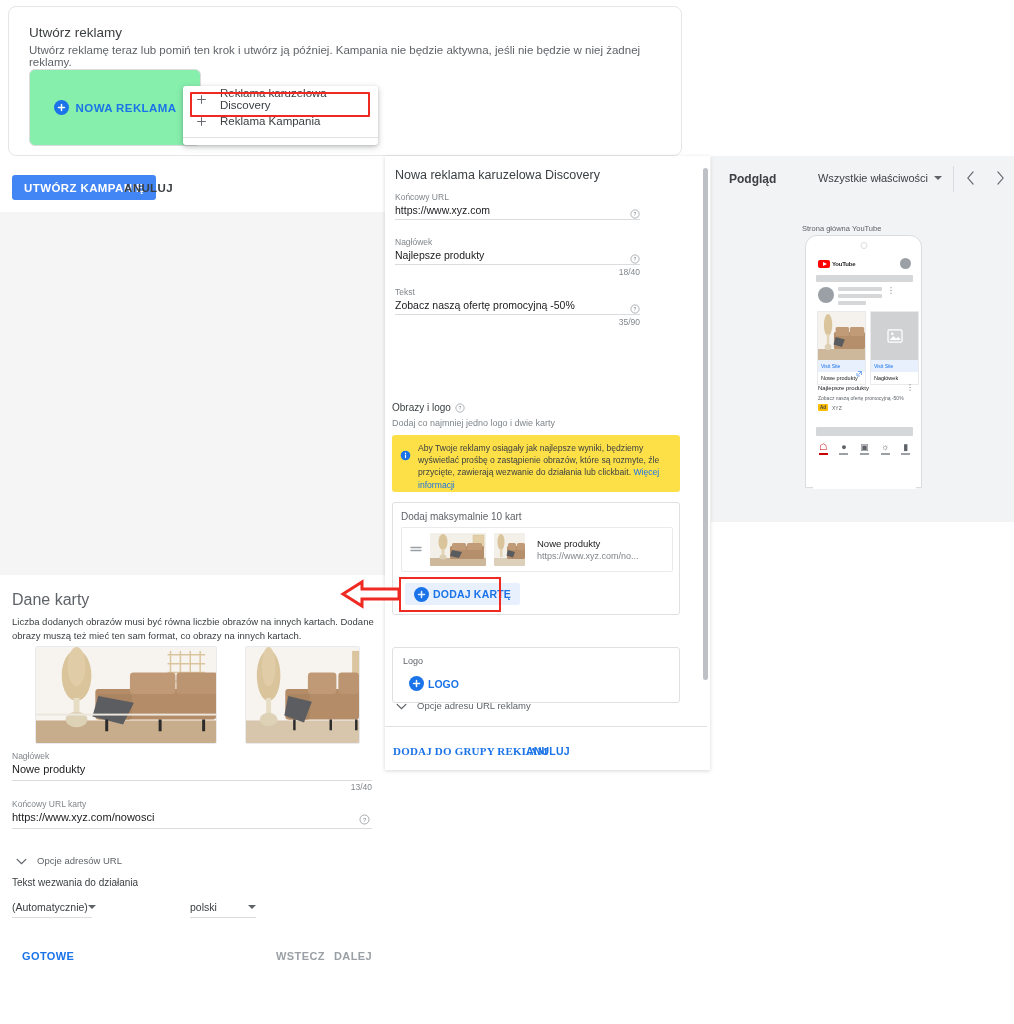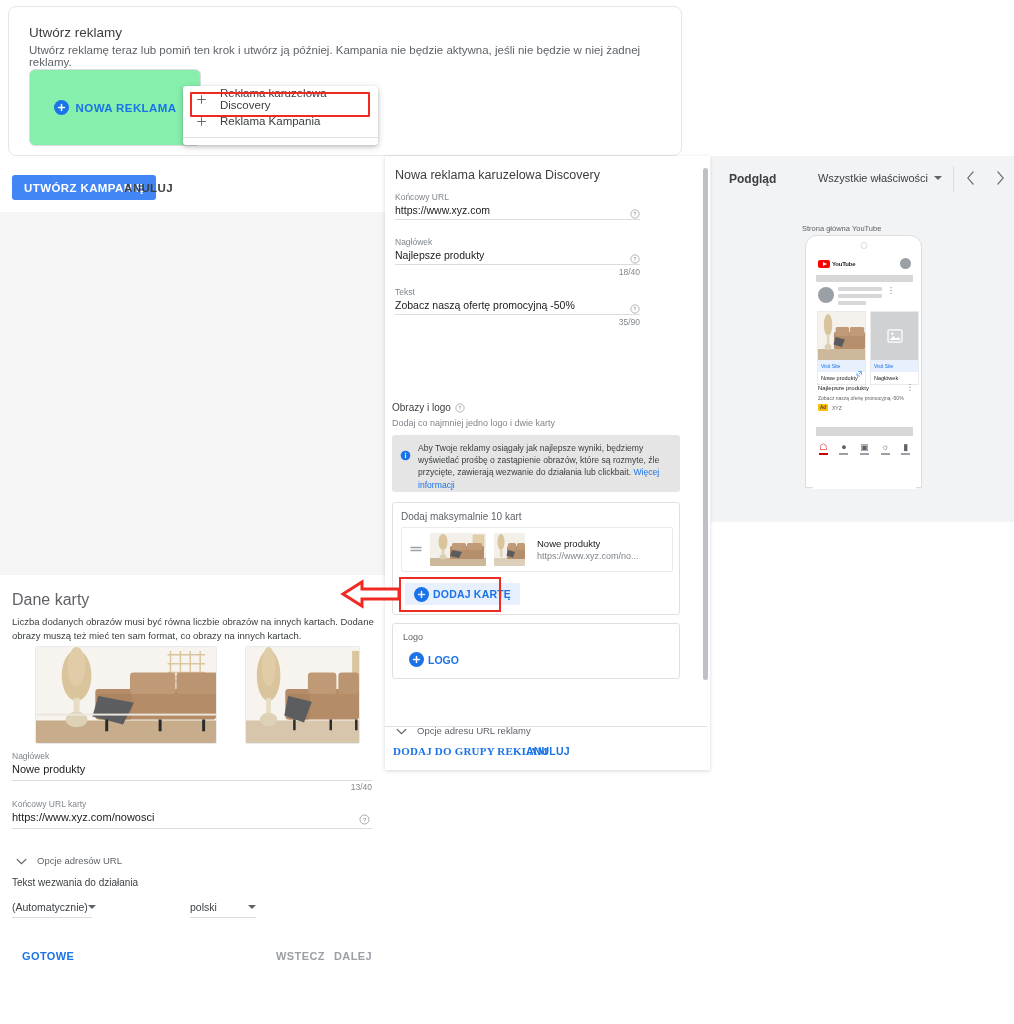--- a/index.html
+++ b/index.html
@@ -85,21 +85,21 @@
   .field-value { font-size:10.5px; color:#202124; }
   .help-icon { width:10px; height:10px; flex:0 0 10px; color:#80868b; cursor:pointer; }
   .counter { font-size:8.5px; color:#80868b; text-align:right; margin-top:2px; }
 
   
   #images-head { position:absolute; left:392px; top:402px; font-size:10px; color:#3c4043;
                  display:flex; align-items:center; gap:4px; }
   #images-sub  { position:absolute; left:392px; top:418px; font-size:9px; color:#80868b; }
   #info-box {
     position:absolute; left:392px; top:435px; width:288px; height:57px;
-    background:#e5e5e5; border-radius:3px; display:flex; gap:7px; padding:7px 8px 0 8px;
+    background:#fde047; border-radius:3px; display:flex; gap:7px; padding:7px 8px 0 8px;
   }
   #info-box-text { font-size:8.6px; line-height:1.42; color:#3c4043; }
   #info-box-text a { color:#1a73e8; text-decoration:none; }
   .info-i { width:11px; height:11px; flex:0 0 11px; margin-top:5px; }
 
   #cards-box {
     position:absolute; left:392px; top:502px; width:288px; height:113px;
     border:1px solid #e0e0e0; border-radius:3px; background:#fff;
   }
   #cards-box-label { position:absolute; left:8px; top:8px; font-size:10px; color:#5f6368; }
@@ -422,33 +422,33 @@
 <button class="abs" id="btn-add-card" style="z-index:24;">
   <span class="plus-circle">
     <svg width="9" height="9" viewBox="0 0 12 12">
         <path d="M6 2v8M2 6h8" stroke="#e8f0fe" stroke-width="2" stroke-linecap="round"></path>
       </svg>
   </span>
   <span>DODAJ KARTĘ</span>
 </button>
 <div id="add-card-highlight"></div>
 
-<div class="abs" id="logo-box" style="z-index:21;">
+<div class="abs" id="logo-box" style="z-index:21;margin-top:24px;">
   <div id="logo-label">Logo</div>
   <button id="btn-add-logo">
     <span class="plus-circle">
       <svg width="9" height="9" viewBox="0 0 12 12">
           <path d="M6 2v8M2 6h8" stroke="#fff" stroke-width="2" stroke-linecap="round"></path>
         </svg>
     </span>
     <span>LOGO</span>
   </button>
 </div>
 
-<div class="abs" id="url-options-row" style="z-index:21;margin-top:25px;">
+<div class="abs" id="url-options-row" style="z-index:21;">
   <span>
     <svg width="11" height="7" viewBox="0 0 12 8">
         <path d="M1 1.5l5 5 5-5" fill="none" stroke="#5f6368" stroke-width="1.4" stroke-linecap="round"></path>
       </svg>
   </span>
   <span id="url-options-label">Opcje adresu URL reklamy</span>
 </div>
 
 <div class="abs" id="dialog-footer-sep" style="z-index:21;"></div>
 <button class="abs" id="btn-add-to-group" style="z-index:21;">DODAJ DO GRUPY REKLAM</button>

